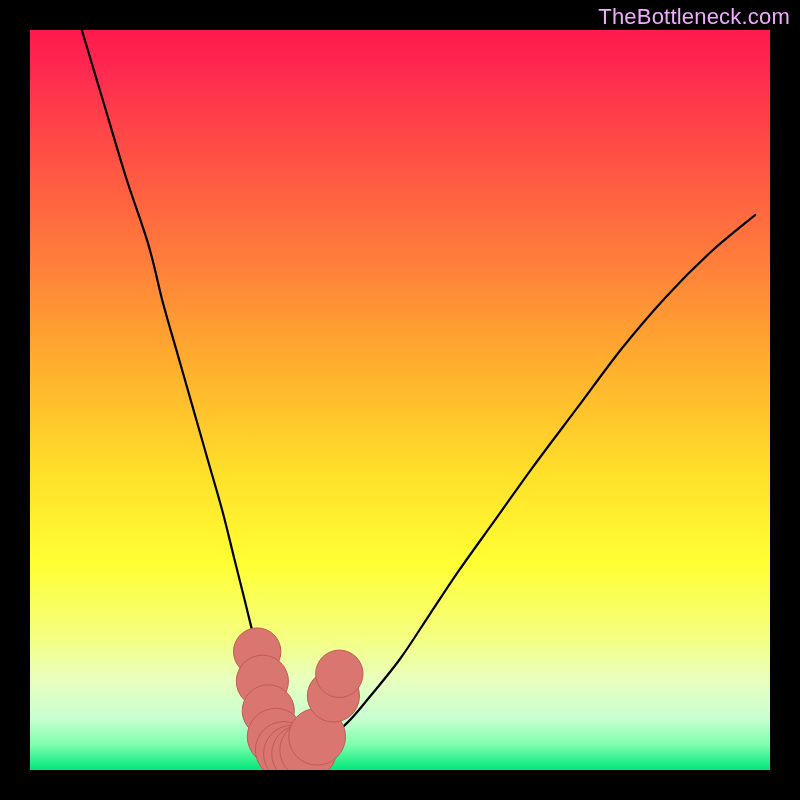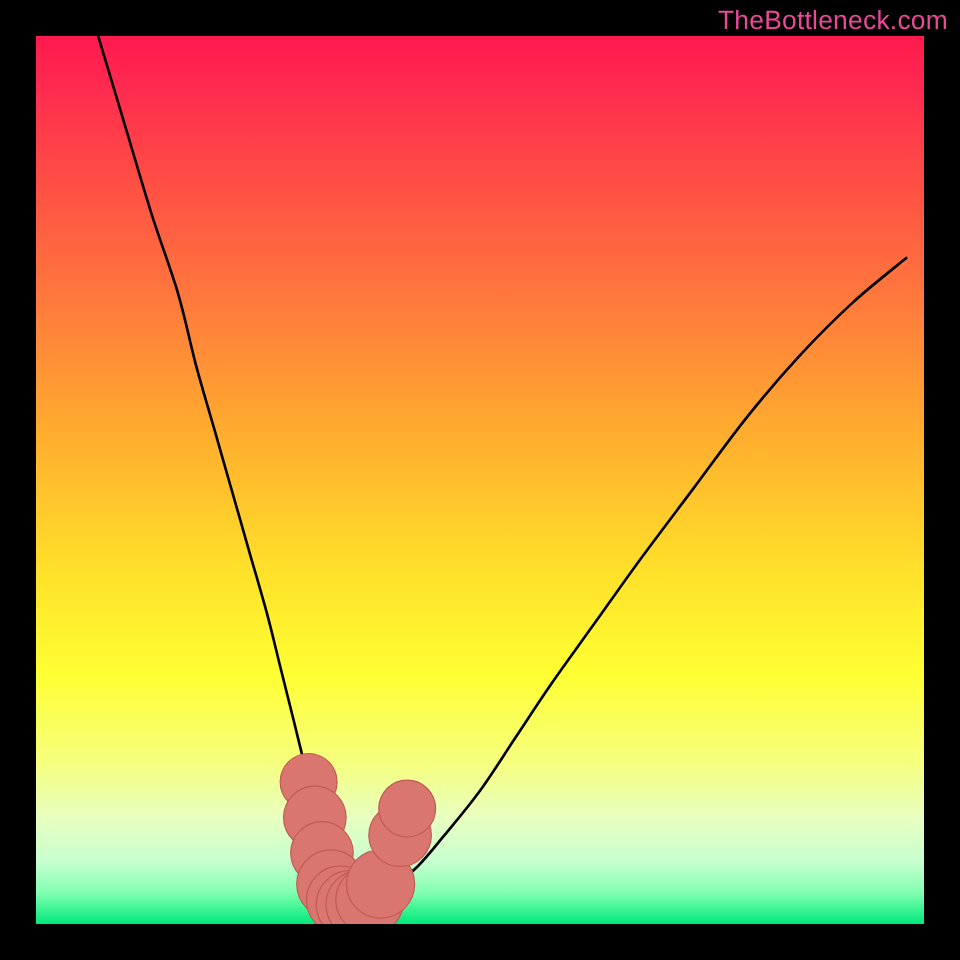--- a/index.html
+++ b/index.html
@@ -34,21 +34,21 @@
   svg.curve {
     position: absolute;
     left: 0; top: 0;
     width: 740px;
     height: 740px;
   }
   .watermark {
     position: absolute;
     top: 4px;
     right: 10px;
-    color: #ec4899;
+    color: #f0abfc;
     font-size: 22px;
     font-weight: 500;
     letter-spacing: 0.2px;
     user-select: none;
   }
 </style>
 </head>
 <body>
 
 <div class="frame">

